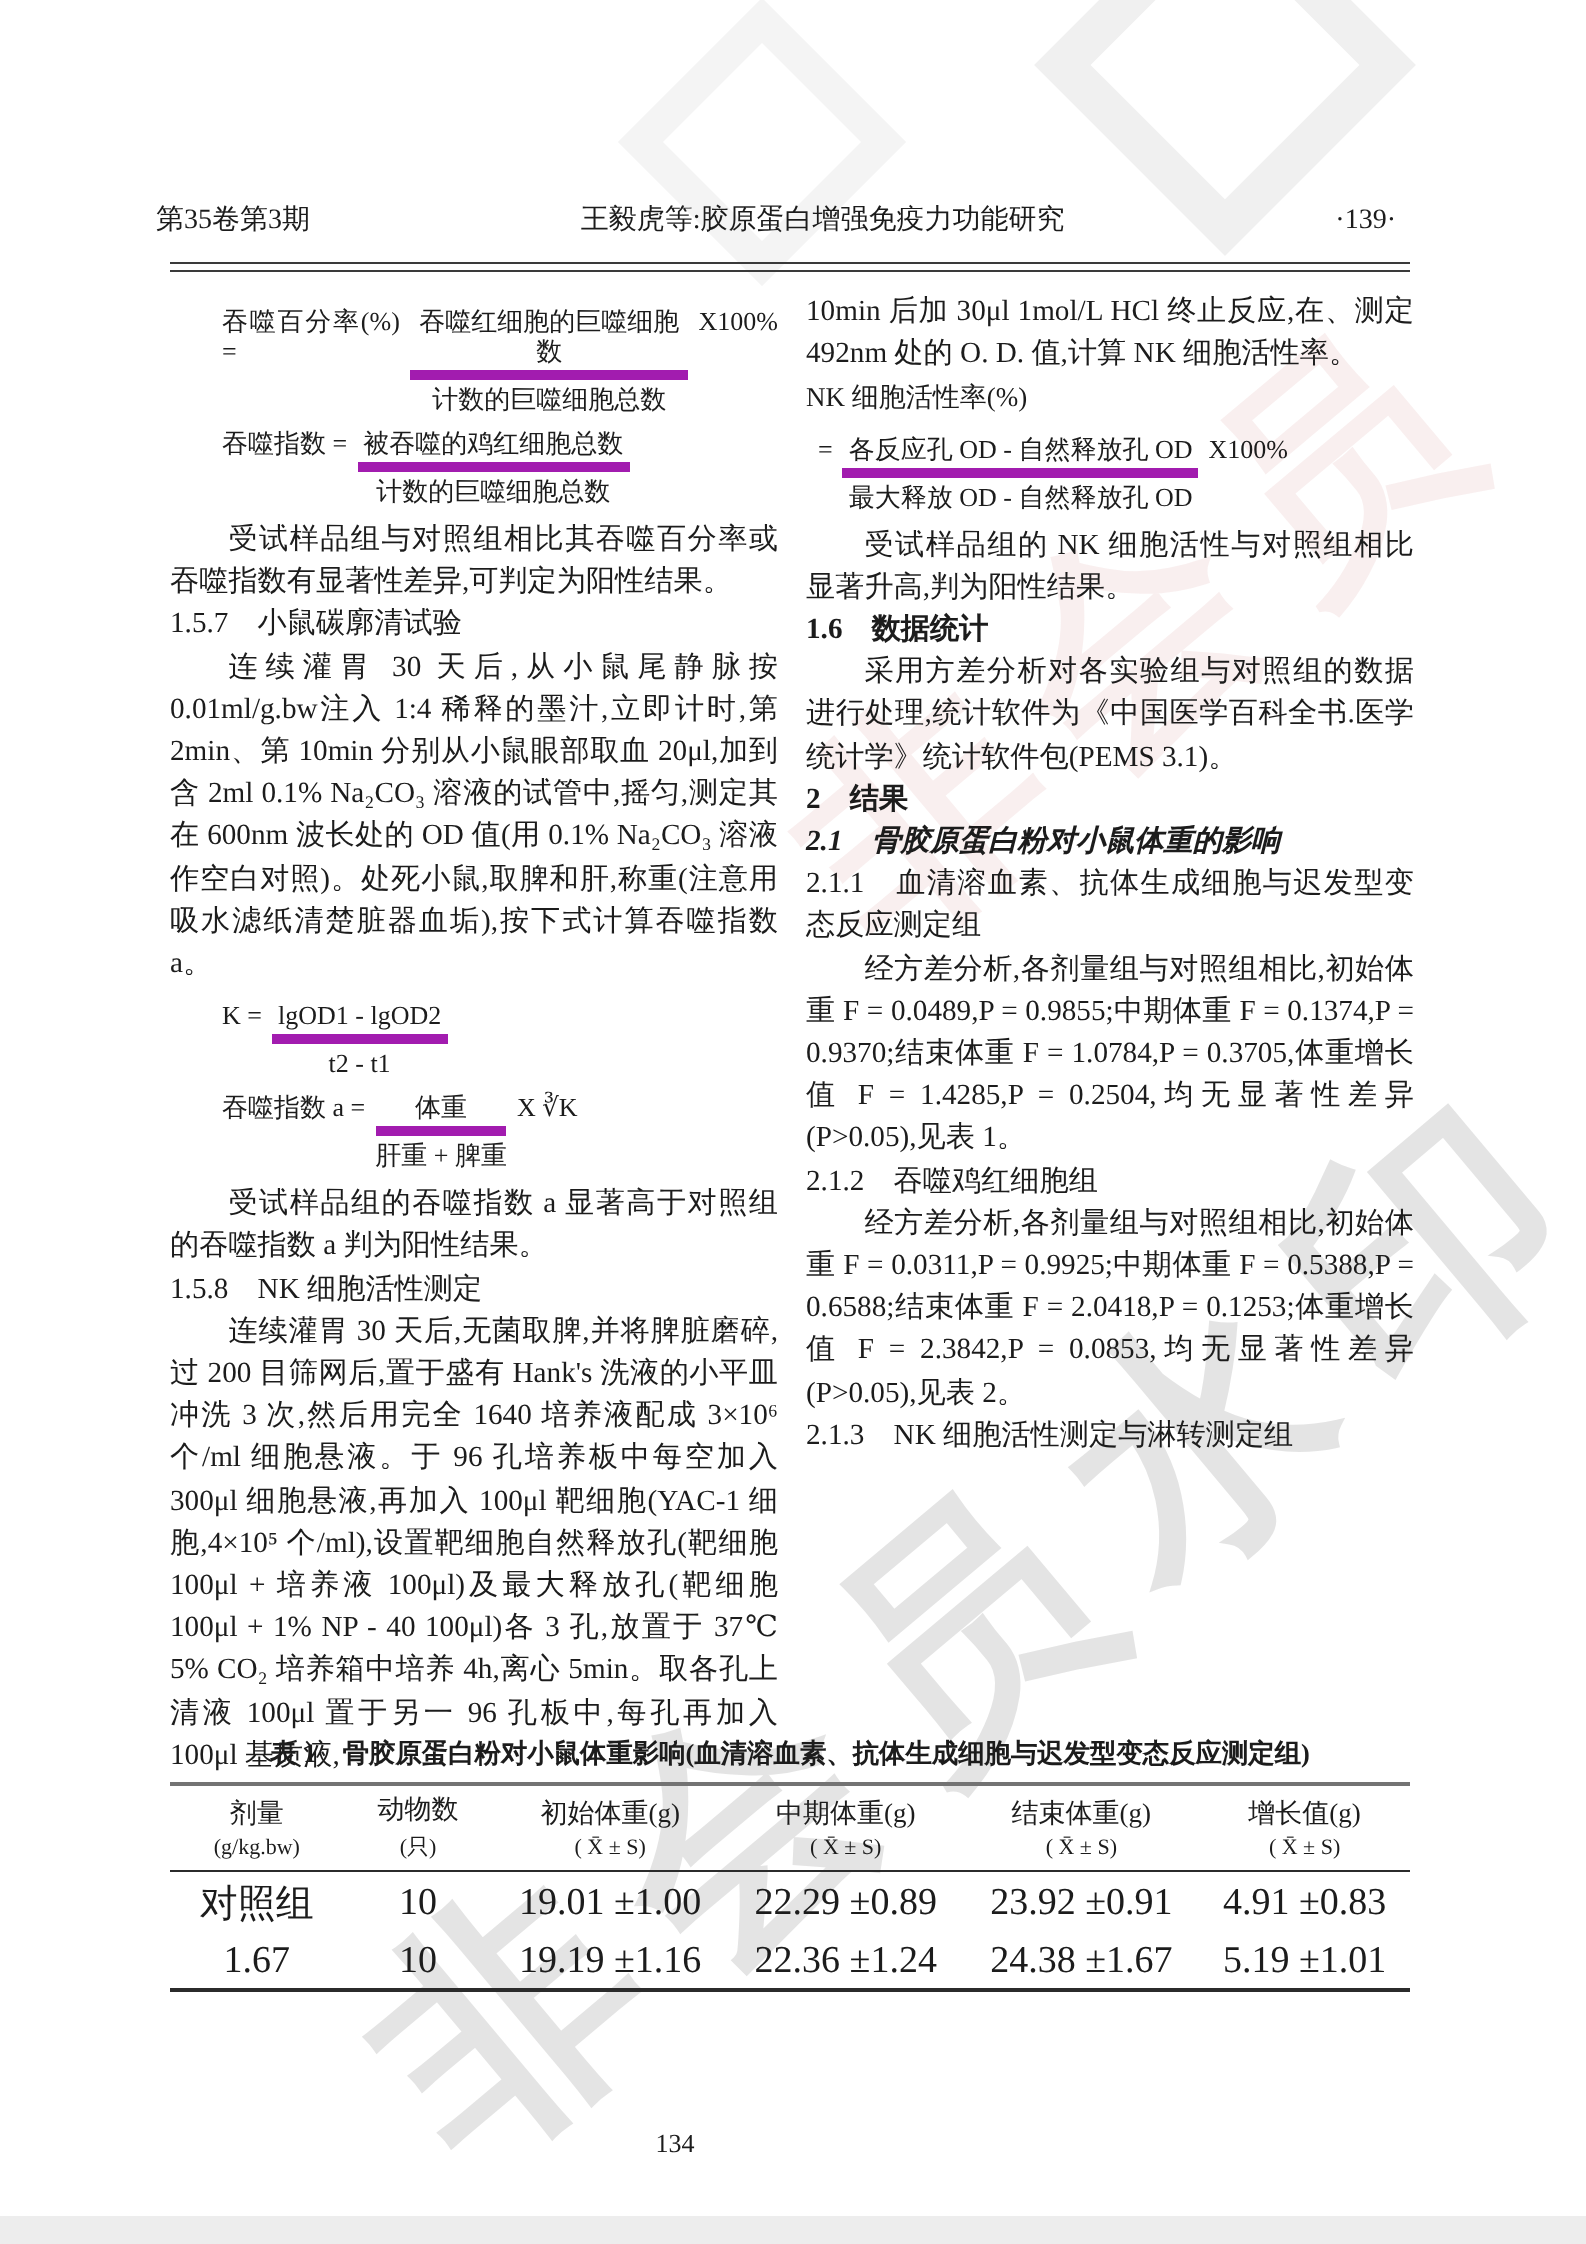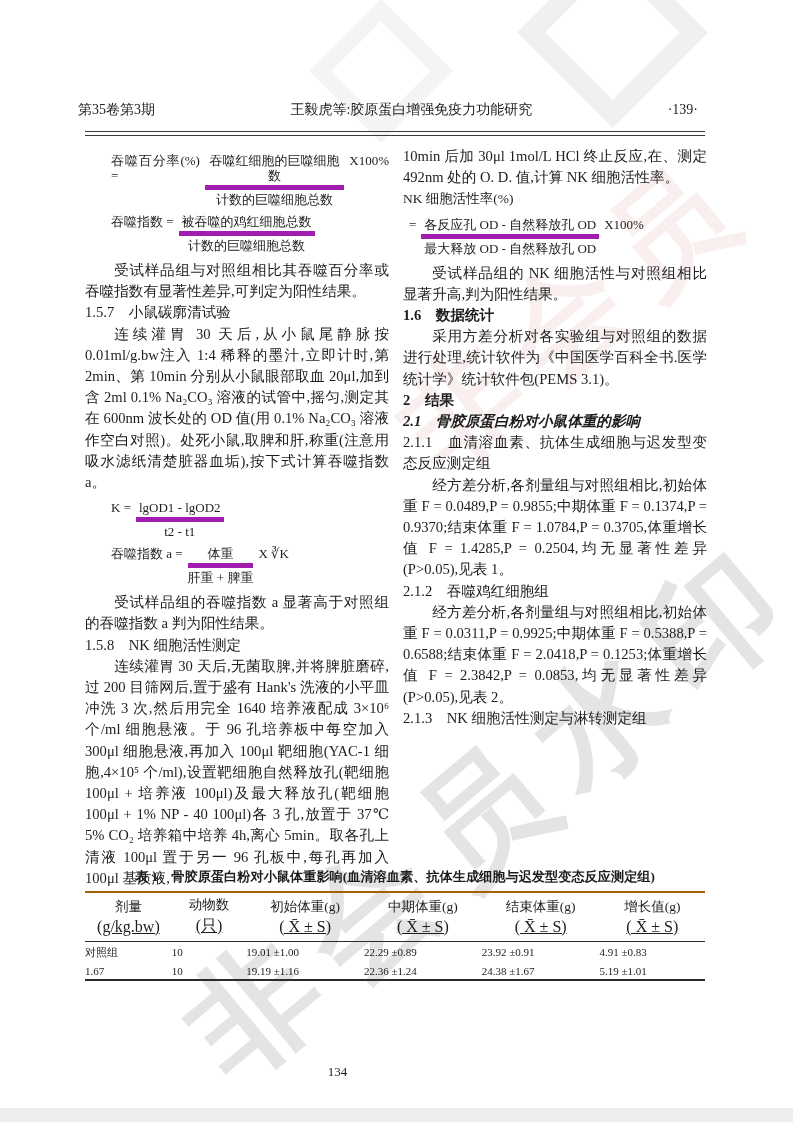--- a/index.html
+++ b/index.html
@@ -57,25 +57,25 @@
   .frm { display:flex; align-items:flex-start; gap:5px; font-size:13px; line-height:15px; margin:7px 0 7px 26px; }
   .frm.small { margin-left:6px; }
   .frac { display:inline-flex; flex-direction:column; text-align:center; }
   .frac .num { border-bottom:5px solid #a21caf; padding:0 3px 2px; }
   .frac .den { padding-top:2px; }
   .frm-label-line { font-size:13.5px; margin:3px 0 0 10px; }
 
   
   .tbl-wrap { position:absolute; left:85px; top:868px; width:620px; z-index:1; }
   .tbl-title { text-align:center; font-weight:bold; font-size:13.2px; margin:0 0 5px 0; }
-  table { width:100%; border-collapse:collapse; border-top:2px solid #a16207; border-bottom:2px solid #2b2b2b; }
+  table { width:100%; border-collapse:collapse; border-top:2px solid #737373; border-bottom:2px solid #2b2b2b; }
   thead tr { border-bottom:1.2px solid #2b2b2b; }
   th { font-weight:normal; font-size:13.5px; padding:3px 0 4px; text-align:center; }
-  th .l2 { font-size:16px; margin-top:2px;text-decoration:underline; }
-  td { font-size:11px; padding:2.5px 0; }
+  th .l2 { font-size:11px; margin-top:2px; }
+  td { font-size:19px; text-align:center; padding:2.5px 0; }
 
   
   .ftr { position:absolute; left:0; top:1064px; width:675px; text-align:center; font-size:13px; z-index:1; }
 </style>
 </head>
 <body>
 
 <div class="page">
 
   <div class="wm wm-gray">非会员水印</div>

